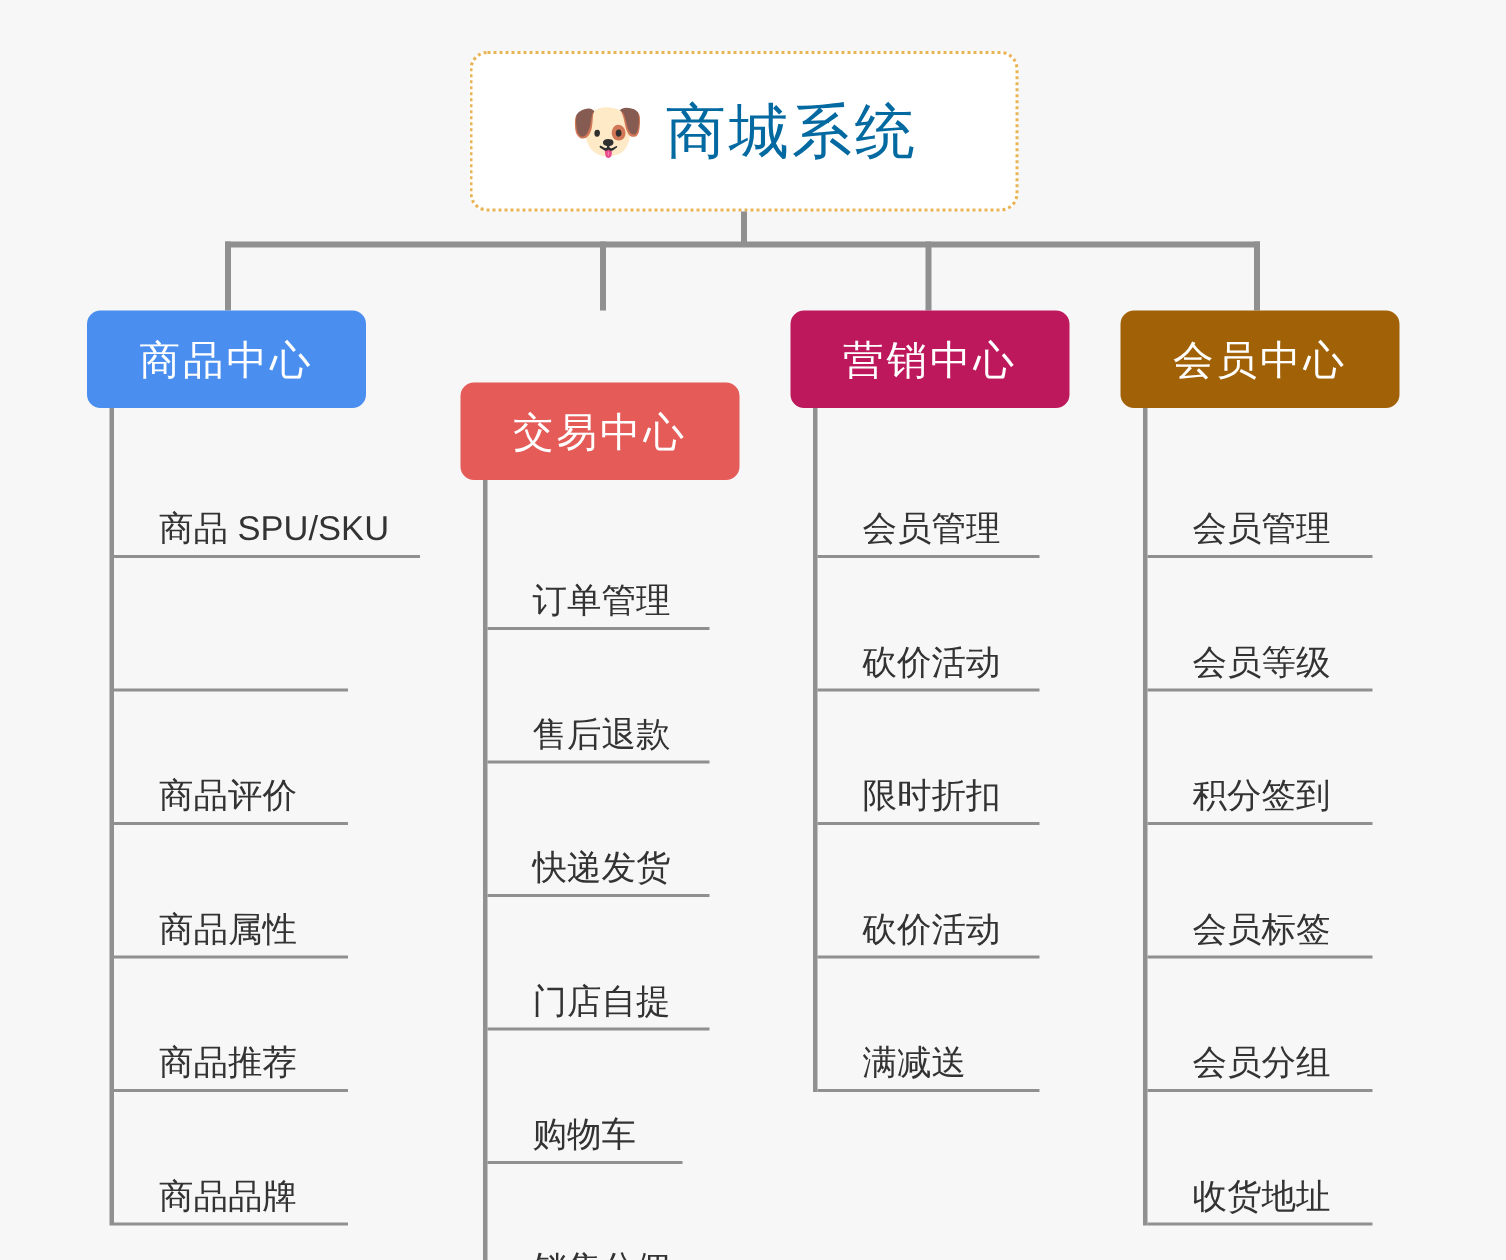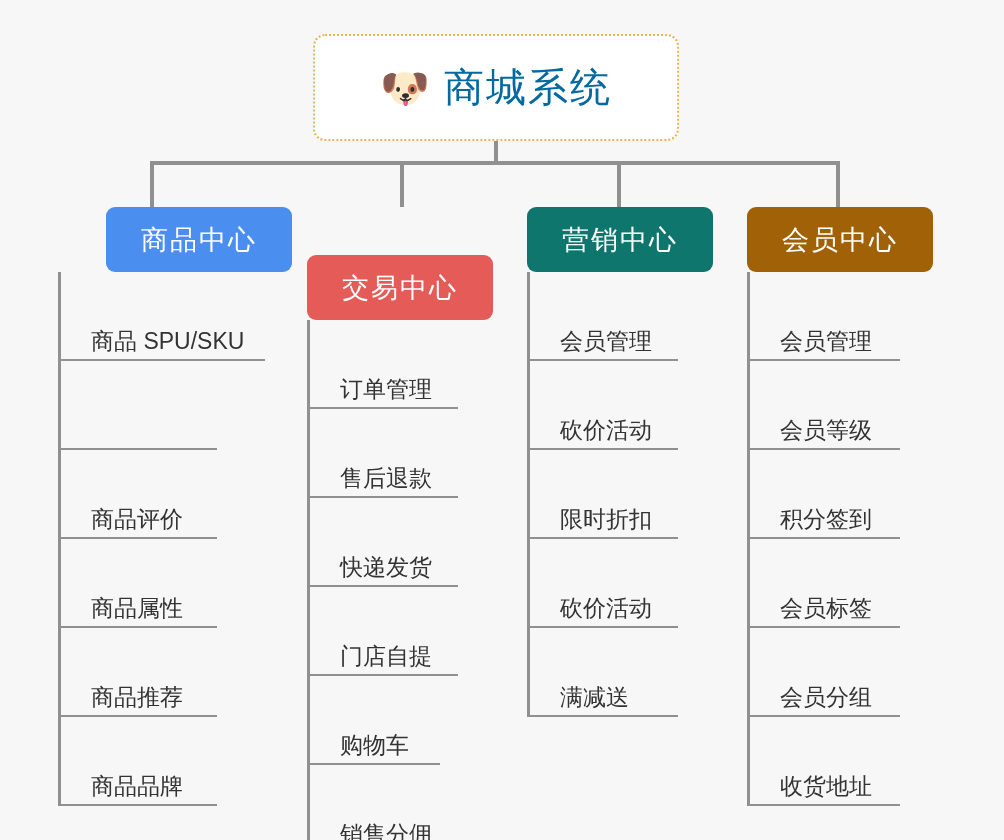--- a/index.html
+++ b/index.html
@@ -90,28 +90,30 @@
     height: 65px;
     border-radius: 9px;
     display: flex;
     align-items: center;
     justify-content: center;
     color: #ffffff;
     font-size: 27px;
     letter-spacing: 2px;
     white-space: nowrap;
   }
-  .cat-1 { width: 186px; background: #4a8ef0; margin-left: 48px; }
+  .cat-1 { width: 186px; background: #4a8ef0; }
   .cat-2 { width: 186px; background: #e45b57; margin-top: 48px; }
-  .cat-3 { width: 186px; background: #0f766e; }
+  .cat-3 { width: 186px; background: #be185d; }
   .cat-4 { width: 186px; background: #a16207; }
 
   
   .branch {
     position: relative;
+    margin-left: 15px;
+    padding-top: 11px;
     border-left: 3px solid #909090;
   }
 
   .leaf {
     height: 89px;
     position: relative;
     display: flex;
     flex-direction: column;
     justify-content: flex-end;
   }

